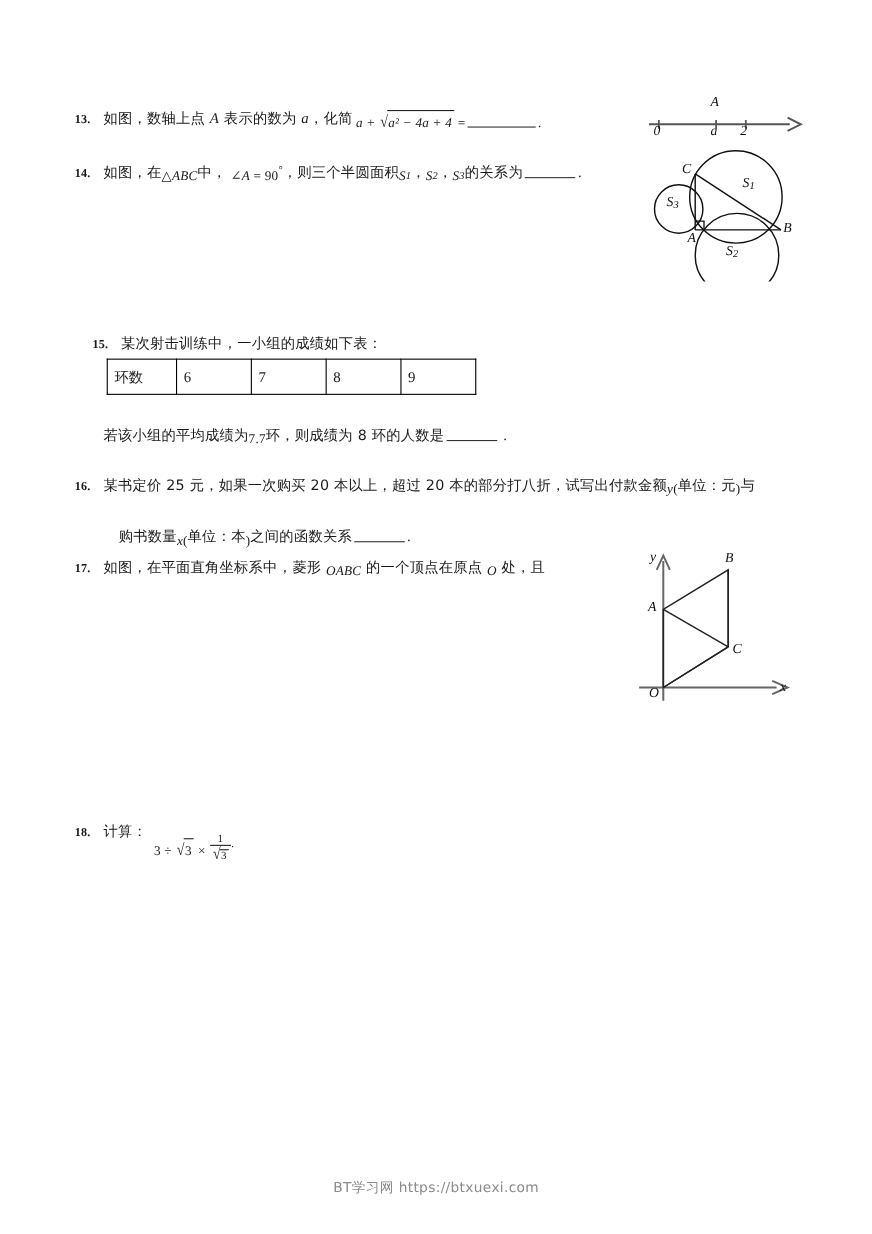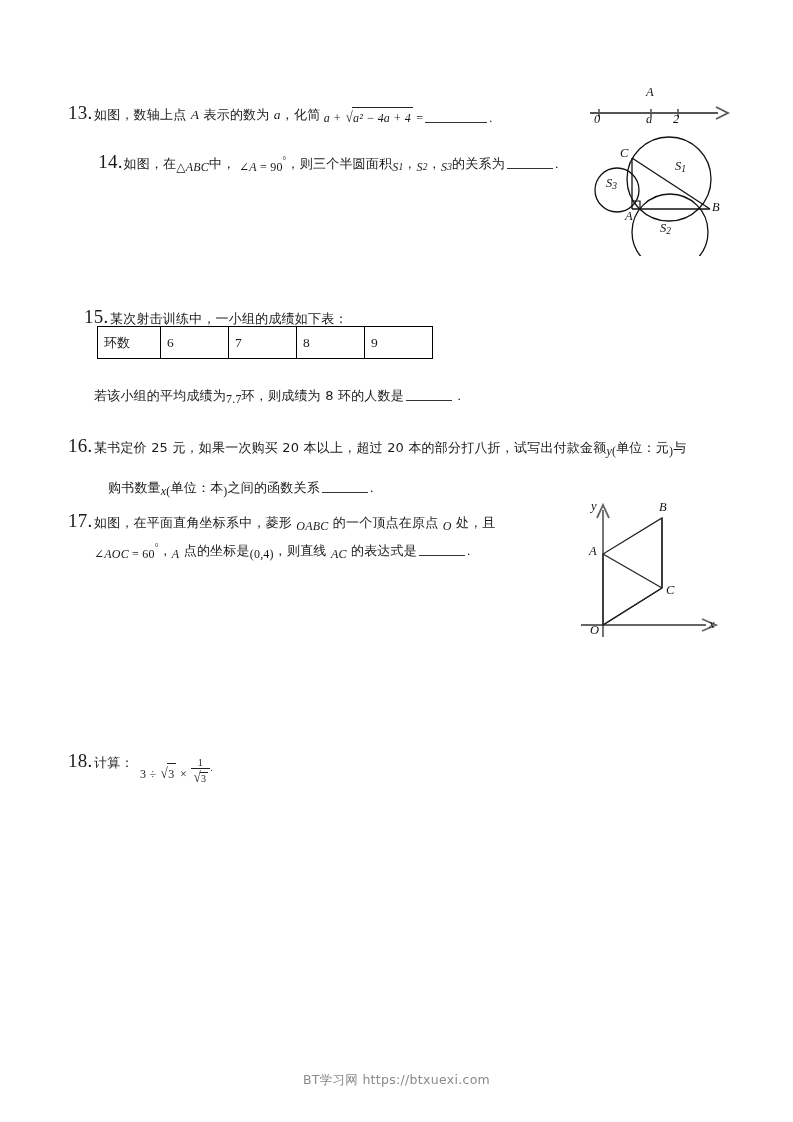--- a/index.html
+++ b/index.html
@@ -25,21 +25,22 @@
   .q-block {
     position: absolute;
     font-size: 13.5px;
     line-height: 1.75;
     letter-spacing: 0.2px;
   }
   .qnum {
     display: inline-block;
     width: 26px;
     font-family: "Liberation Serif", serif;
-    font-size: 19px;
+    font-size: 11px;
+    font-weight: bold;
   }
   .cn {
     font-family: "DejaVu Sans", "Liberation Sans", sans-serif;
     font-size: 13px;
   }
   .ital {
     font-style: italic;
     font-family: "Liberation Serif", serif;
   }
   .sub {
@@ -175,21 +176,21 @@
       <line x1="14" y1="21" x2="14" y2="29" stroke="#555" stroke-width="1.6"></line>
       <line x1="66" y1="21" x2="66" y2="29" stroke="#555" stroke-width="1.6"></line>
       <line x1="93" y1="21" x2="93" y2="29" stroke="#555" stroke-width="1.6"></line>
     </svg>
     <span class="fig-label" style="left:9px; top:24px;">0</span>
     <span class="fig-label" style="left:61px; top:24px;">a</span>
     <span class="fig-label" style="left:88px; top:24px;">2</span>
     <span class="fig-label" style="left:61px; top:-3px;">A</span>
   </div>
 
-  <div class="q-block" style="left:68px; top:145px; width:520px;text-align:center;">
+  <div class="q-block" style="left:68px; top:145px; width:520px;">
     <span class="qnum">14.</span><span class="cn">如图，在</span><span class="mathsm">△</span><span class="mathsm ital">ABC</span><span class="cn">中，</span>
     <span class="mathsm">∠</span><span class="mathsm ital">A</span><span class="mathsm"> = 90</span><span class="sup">°</span><span class="cn">，则三个半圆面积</span><span class="mathsm ital">S</span><span class="sub ital">1</span><span class="cn">，</span><span class="mathsm ital">S</span><span class="sub ital">2</span><span class="cn">，</span><span class="mathsm ital">S</span><span class="sub ital">3</span><span class="cn">的关系为</span><span class="blank"></span><span>.</span>
   </div>
 
   <div class="figure" style="left:592px; top:136px; width:142px; height:120px;">
     <svg width="142" height="120" viewBox="0 0 142 120">
 
       <circle cx="77" cy="43" r="42" fill="none" stroke="#111" stroke-width="1.3"></circle>
 
       <circle cx="25" cy="54" r="22" fill="none" stroke="#111" stroke-width="1.3"></circle>
@@ -235,23 +236,20 @@
   </div>
 
   <div class="q-block" style="left:108px; top:464px; width:500px;margin-top:12px;">
     <span class="cn">购书数量</span><span class="mathsm ital">x</span><span class="mathsm">(</span><span class="cn">单位：本</span><span class="mathsm">)</span><span class="cn">之间的函数关系</span><span class="blank"></span><span>.</span>
   </div>
 
   <div class="q-block" style="left:68px; top:504px; width:520px;">
     <span class="qnum">17.</span><span class="cn">如图，在平面直角坐标系中，菱形 </span><span class="mathsm ital">OABC</span><span class="cn"> 的一个顶点在原点 </span><span class="mathsm ital">O</span><span class="cn"> 处，且</span>
   </div>
 
-  <div class="q-block" style="left:94px; top:539px; width:500px;">
-    <span class="mathsm">∠</span><span class="mathsm ital">AOC</span><span class="mathsm"> = 60</span><span class="sup">°</span><span class="cn">，</span><span class="mathsm ital">A</span><span class="cn"> 点的坐标是</span><span class="mathsm">(0,4)</span><span class="cn">，则直线 </span><span class="mathsm ital">AC</span><span class="cn"> 的表达式是</span><span class="blank"></span><span>.</span>
-  </div>
 
   <div class="figure" style="left:578px; top:492px; width:150px; height:155px;">
     <svg width="150" height="155" viewBox="0 0 150 155">
 
       <line x1="25" y1="145" x2="25" y2="18" stroke="#666" stroke-width="1.8"></line>
       <path d="M19 26 L25 13 L31 26" fill="none" stroke="#666" stroke-width="1.8"></path>
 
       <line x1="3" y1="133" x2="128" y2="133" stroke="#666" stroke-width="1.8"></line>
       <path d="M124 127 L138 133 L124 139" fill="none" stroke="#666" stroke-width="1.8"></path>
 

